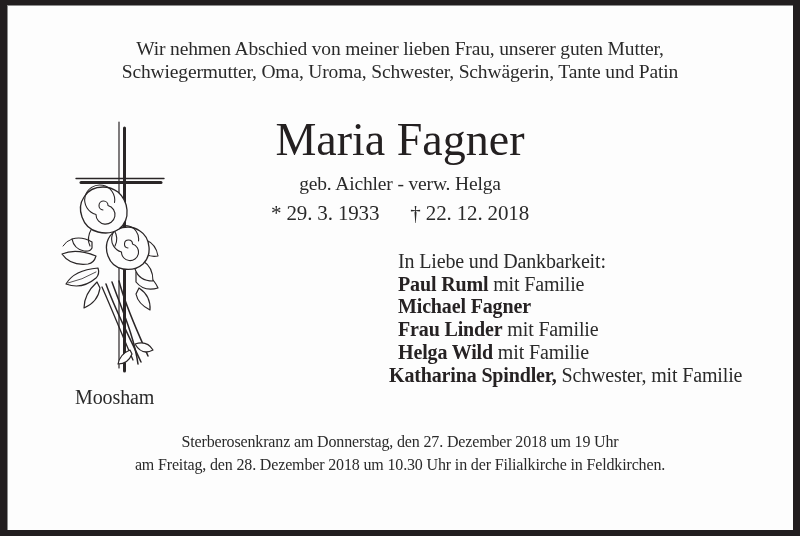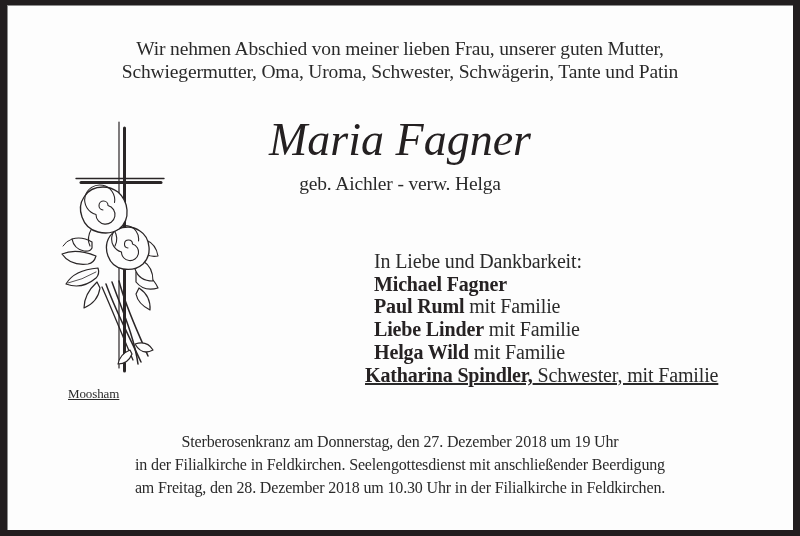--- a/index.html
+++ b/index.html
@@ -12,49 +12,52 @@
   }
   .paper{
     position:absolute;left:7px;top:5px;right:7px;bottom:6px;
     background:#fdfdfd;
     border-top:1px solid #8d8d8d;
     border-left:1px solid #8d8d8d;
   }
   .centered{position:absolute;left:0;width:800px;text-align:center;letter-spacing:-0.15px;}
   .intro{top:37px;font-size:19.5px;line-height:23px;}
   .intro div{white-space:nowrap;}
-  .deceased-name{top:116px;font-size:46px;line-height:48px;color:#242021;letter-spacing:0;font-style:italic;}
+  .deceased-name{top:116px;font-size:46px;line-height:48px;color:#242021;letter-spacing:0;}
   .maiden{top:173px;font-size:19.5px;line-height:22px;}
   .dates{top:201px;font-size:21px;line-height:24px;}
   .dates .birth{margin-right:31px;}
   .family{
-    position:absolute;left:374px;top:250px;
+    position:absolute;left:398px;top:250px;
     font-size:20px;line-height:22.7px;letter-spacing:-0.15px;
     white-space:nowrap;
   }
   .family b{font-weight:bold;color:#262223;}
-  .family .row-last{margin-left:-9px;text-decoration:underline;}
-  .place{position:absolute;left:68px;top:386px;font-size:13px;letter-spacing:-0.1px;text-decoration:underline;}
+  .family .row-last{margin-left:-9px;}
+  .place{position:absolute;left:75px;top:386px;font-size:20px;letter-spacing:-0.1px;}
   .schedule{top:430px;font-size:16px;line-height:23px;}
   .schedule div{white-space:nowrap;}
   .illustration{position:absolute;left:40px;top:98px;width:170px;height:320px;}
 </style>
 </head>
 <body>
 
 <div class="page">
   <div class="paper"></div>
 
   <div class="centered intro">
     <div>Wir nehmen Abschied von meiner lieben Frau, unserer guten Mutter,</div>
     <div>Schwiegermutter, Oma, Uroma, Schwester, Schwägerin, Tante und Patin</div>
   </div>
 
   <div class="centered deceased-name">Maria Fagner</div>
   <div class="centered maiden">geb. Aichler - verw. Helga</div>
+  <div class="centered dates">
+    <span class="birth">* 29. 3. 1933</span><span>† 22. 12. 2018</span>
+  </div>
 
   <svg class="illustration" viewBox="0 0 170 320" xmlns="http://www.w3.org/2000/svg">
     <g stroke="#2a2627" fill="none" stroke-linecap="round" stroke-linejoin="round">
 
       <g>
         <line x1="79" y1="24" x2="79" y2="270" stroke-width="1.2"></line>
         <line x1="84.5" y1="30" x2="84.5" y2="273" stroke-width="3"></line>
         <line x1="36" y1="80.5" x2="124" y2="80.5" stroke-width="1.4"></line>
         <line x1="41" y1="84.5" x2="121" y2="84.5" stroke-width="3"></line>
       </g>
@@ -90,27 +93,26 @@
         <path d="M52 130 Q46 140 50 148" stroke-width="1.1"></path>
         <path d="M74 132 Q79 140 75 148" stroke-width="1.1"></path>
         <path d="M63 89 Q50 89 44 99 Q38 108 42 119 Q46 131 58 134 Q70 137 79 131 Q88 124 87 112 Q86 101 78 94 Q71 89 63 89 Z" fill="#fdfdfd" stroke-width="1.3"></path>
         <path d="M63 112 a4.5 4.5 0 1 1 5 -4.5 a9.5 9.5 0 1 1 -12 9 a15 15 0 1 1 18.5 -12" stroke-width="1.1"></path>
       </g>
     </g>
   </svg>
 
   <div class="family">
     <div>In Liebe und Dankbarkeit:</div>
+    <div><b>Paul Ruml</b><span> mit Familie</span></div>
     <div><b>Michael Fagner</b><span></span></div>
-    <div><b>Paul Ruml</b><span> mit Familie</span></div>
-    <div><b>Liebe Linder</b><span> mit Familie</span></div>
+    <div><b>Frau Linder</b><span> mit Familie</span></div>
     <div><b>Helga Wild</b><span> mit Familie</span></div>
     <div class="row-last"><b>Katharina Spindler,</b><span> Schwester, mit Familie</span></div>
   </div>
 
   <div class="place">Moosham</div>
 
   <div class="centered schedule">
     <div>Sterberosenkranz am Donnerstag, den 27. Dezember 2018 um 19 Uhr</div>
-    <div>in der Filialkirche in Feldkirchen. Seelengottesdienst mit anschließender Beerdigung</div>
     <div>am Freitag, den 28. Dezember 2018 um 10.30 Uhr in der Filialkirche in Feldkirchen.</div>
   </div>
 </div>
 
 </body></html>

